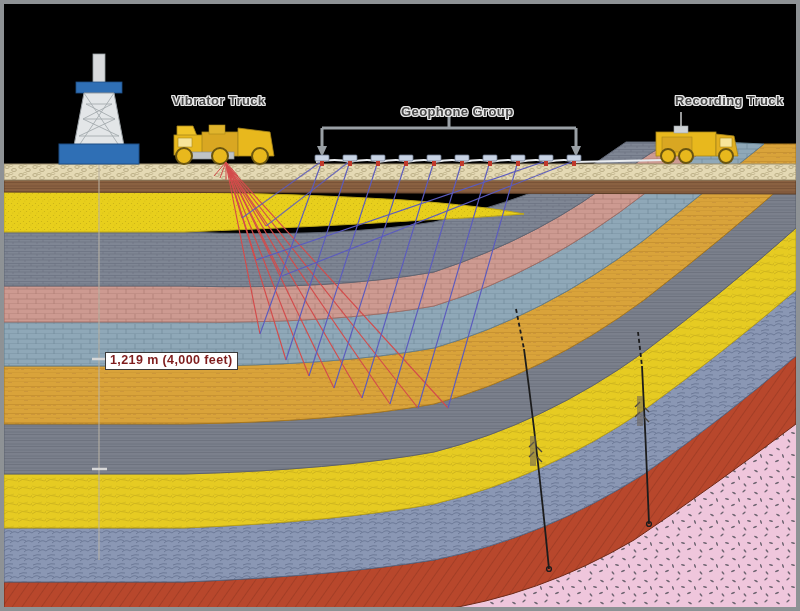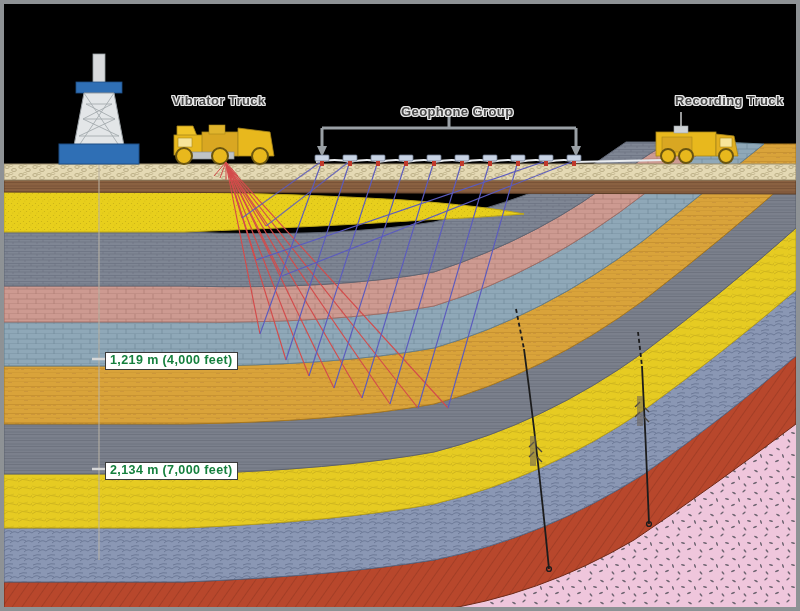--- a/index.html
+++ b/index.html
@@ -15,21 +15,21 @@
     font-size:13px;color:#4a4a4a;
     text-shadow:
       -1px -1px 0 #e9e9e9, 1px -1px 0 #e9e9e9,
       -1px  1px 0 #e9e9e9, 1px  1px 0 #e9e9e9,
       -1px  0   0 #e9e9e9, 1px  0   0 #e9e9e9,
        0   -1px 0 #e9e9e9, 0    1px 0 #e9e9e9;
   }
 
   
   .depth-lbl{
-    font-size:12.5px;color:#15803d;background:#fff;border:1px solid #3a3a3a;
+    font-size:12.5px;color:#7f1d1d;background:#fff;border:1px solid #3a3a3a;
     padding:1px 4px 2px 4px;line-height:1.05;
   }
 </style>
 </head>
 <body>
 
 <div id="stage">
   <svg id="canvas" viewBox="0 0 792 603">
     <defs>
 
@@ -311,14 +311,13 @@
   </svg>
 
   <div class="lbl sky-lbl" style="left:168px;top:89px;">Vibrator Truck</div>
 
   <div class="lbl sky-lbl" style="left:385px;top:100px;padding-left:12px;">Geophone Group</div>
 
   <div class="lbl sky-lbl" style="left:634px;top:89px;margin-left:37px;">Recording Truck</div>
 
   <div class="lbl depth-lbl" style="left:101px;top:348px;">1,219 m (4,000 feet)</div>
 
-  <div class="lbl depth-lbl" style="left:101px;top:458px;">2,134 m (7,000 feet)</div>
 </div>
 
 </body></html>

